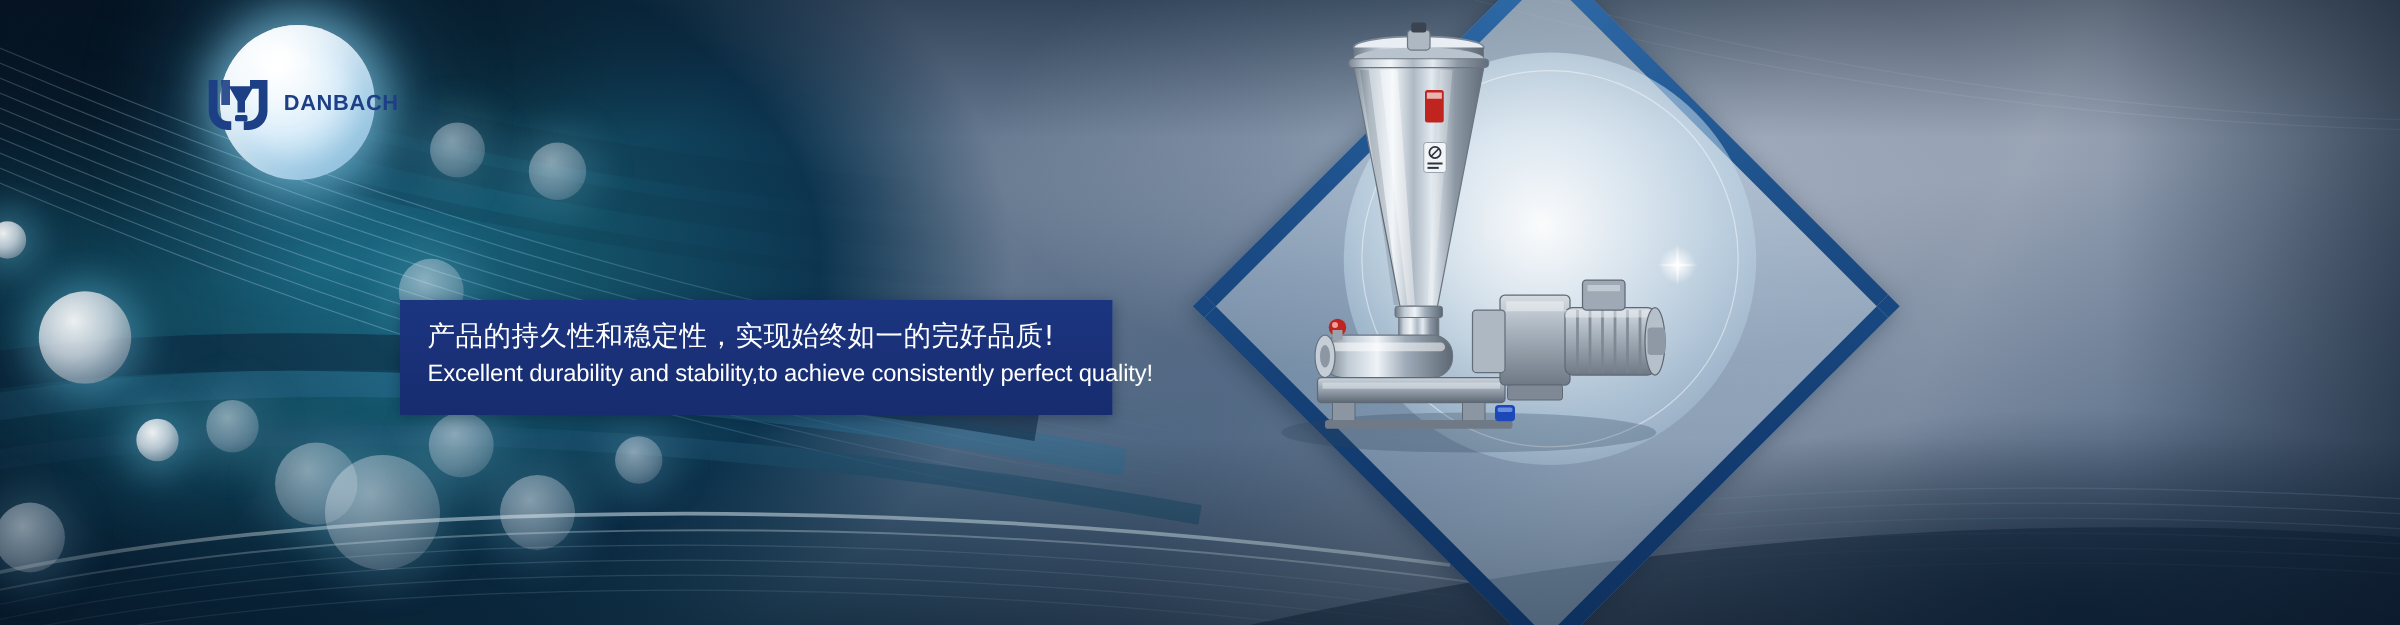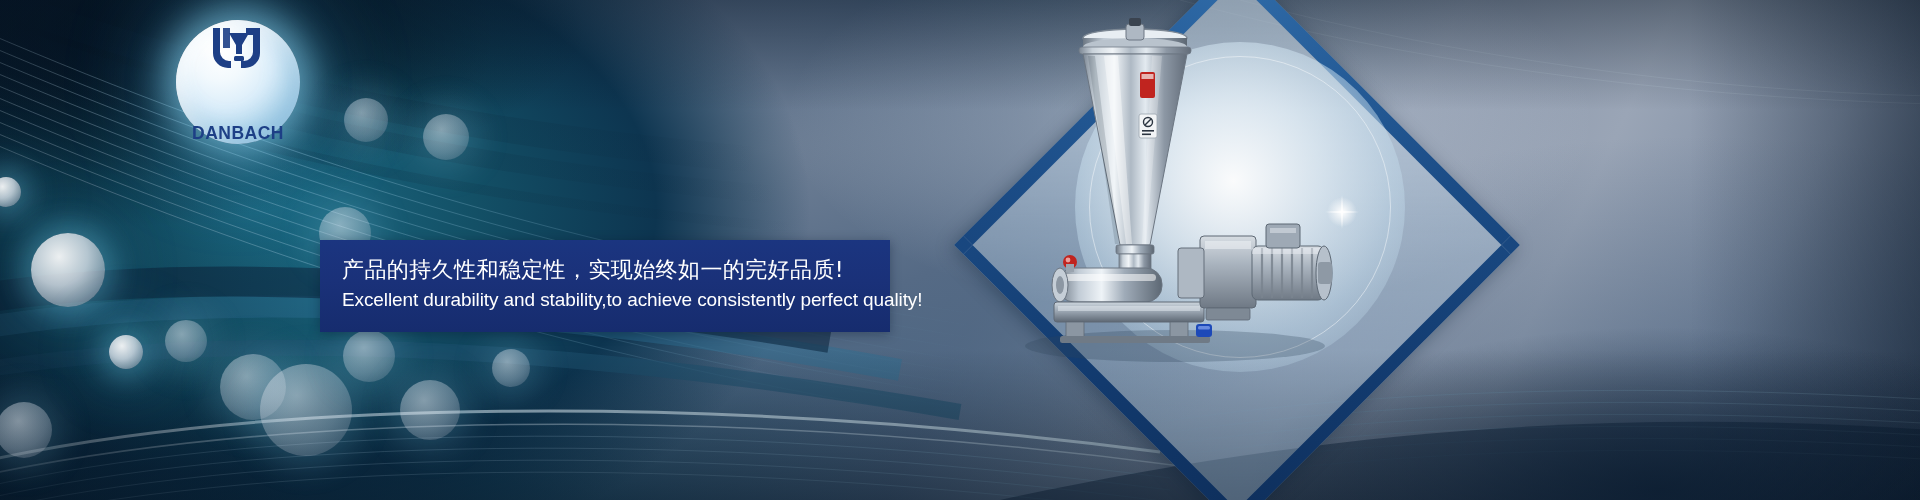--- a/index.html
+++ b/index.html
@@ -59,21 +59,21 @@
   #logo-sphere{
     position:absolute;left:176px;top:20px;width:124px;height:124px;
     border-radius:50%;
     background:
       radial-gradient(circle at 36% 28%, #ffffff 0%, #f2f9fd 22%, #dceefa 44%, #bfe0f3 64%, #a8d4ee 80%, #cfe8f7 94%, #eaf6fd 100%);
     box-shadow:
       0 0 34px 12px rgba(150,225,255,.55),
       0 0 80px 34px rgba(70,180,225,.30),
       inset -10px -12px 26px rgba(90,150,190,.35),
       inset 8px 8px 18px rgba(255,255,255,.9);
-    display:flex;flex-direction:column;align-items:center;justify-content:space-between;
+    display:flex;flex-direction:row;align-items:center;justify-content:center;
   }
   #logo-sphere::after{
     content:"";position:absolute;left:16%;top:8%;width:44%;height:28%;
     border-radius:50%;
     background:radial-gradient(ellipse at 50% 50%, rgba(255,255,255,.95) 0%, rgba(255,255,255,0) 70%);
     pointer-events:none;
   }
   .logo-mark{width:70px;height:48px;margin-top:4px;position:relative;z-index:2;}
   .logo-word{
     position:relative;z-index:2;

